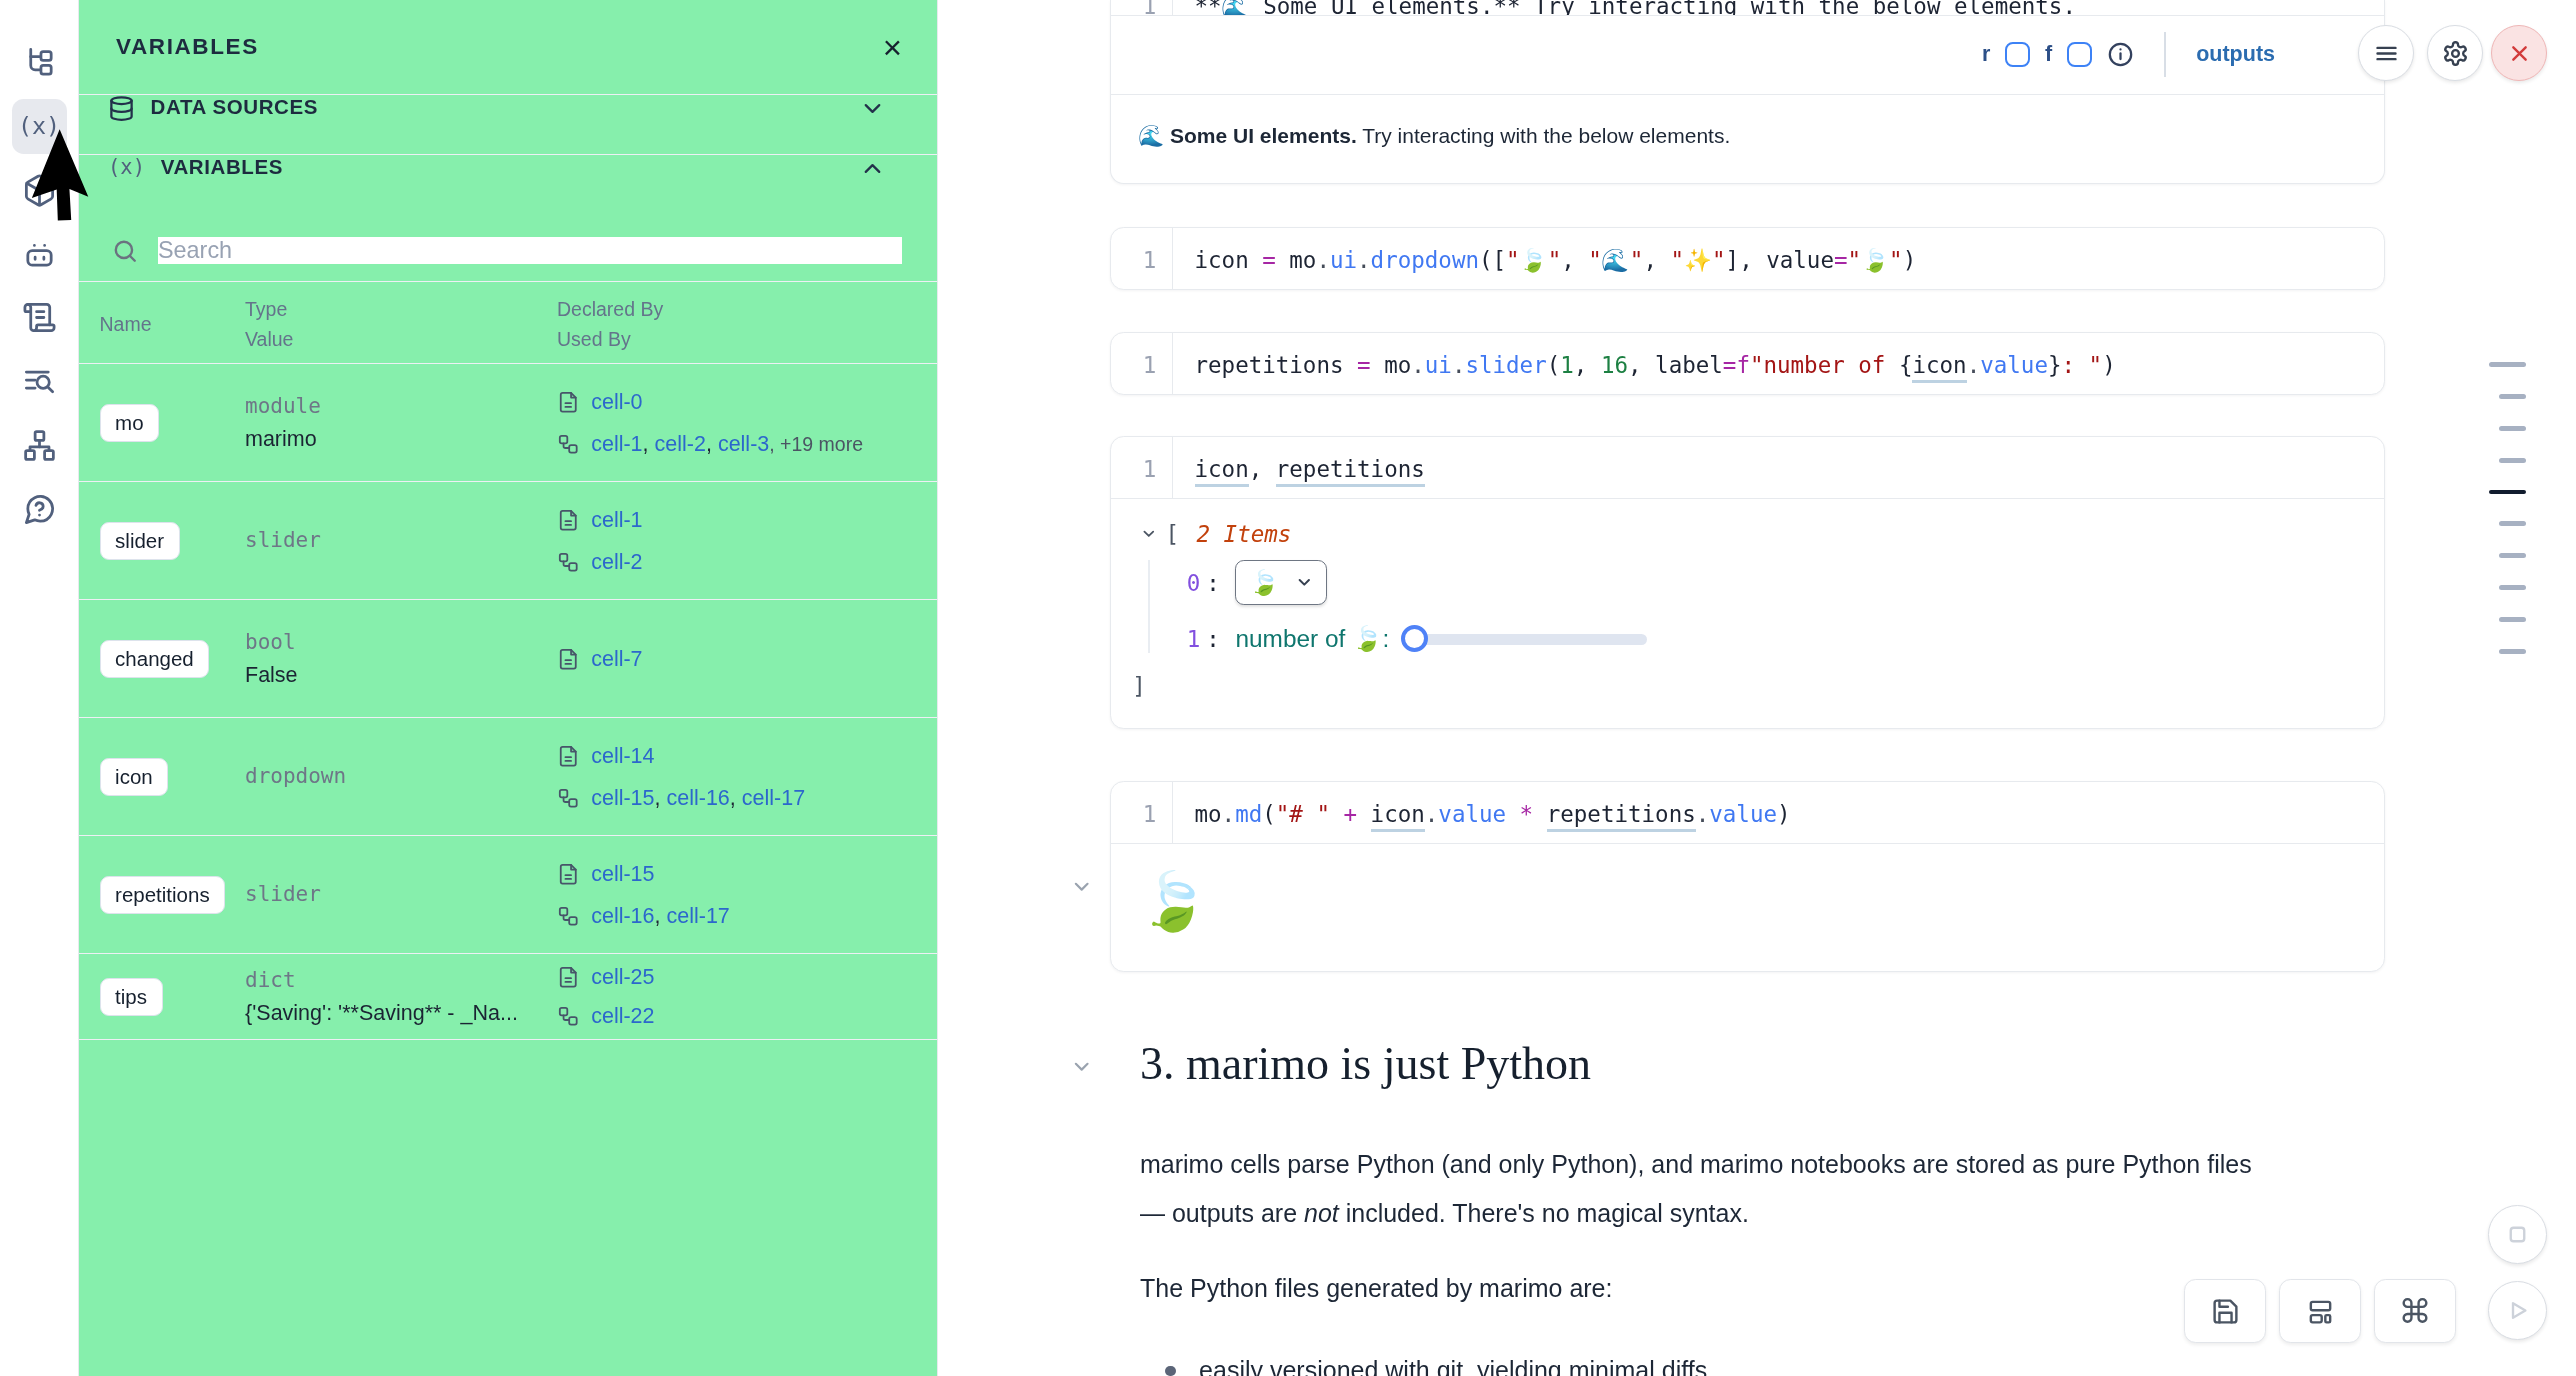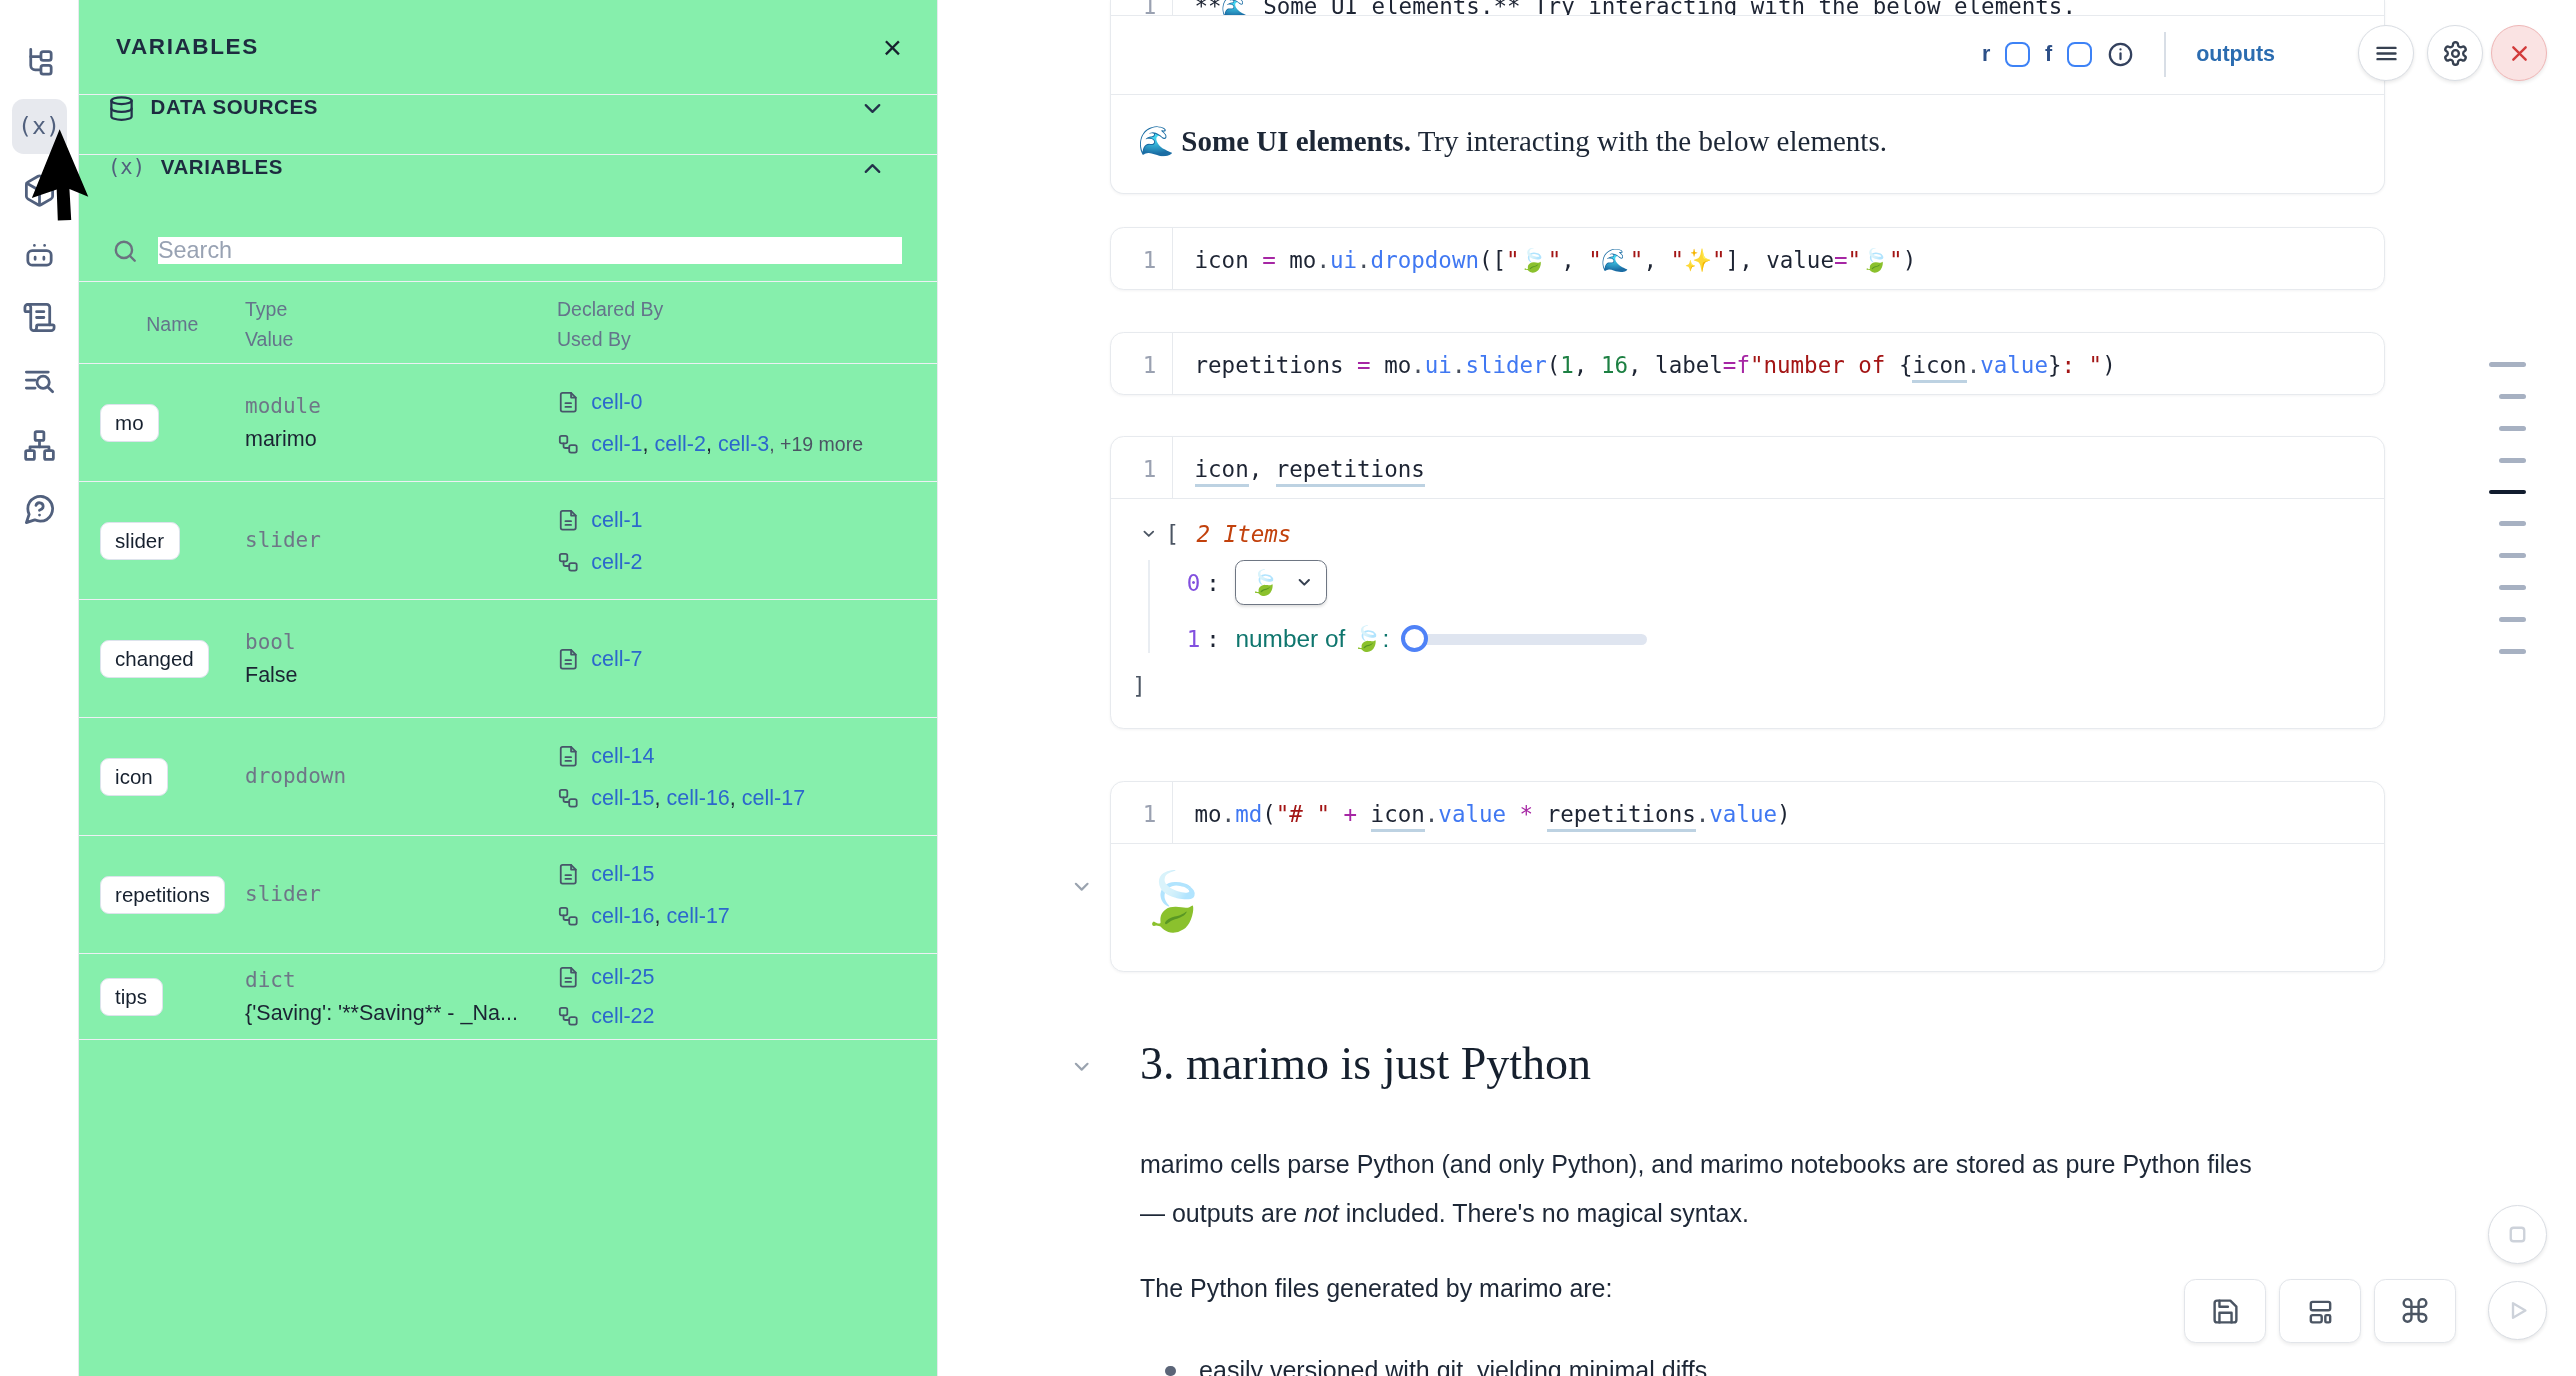--- a/index.html
+++ b/index.html
@@ -34,21 +34,21 @@
   .chev { margin-left:auto; width:23.4px; height:23.4px; stroke:#334155; fill:none; stroke-width:2.4; stroke-linecap:round; stroke-linejoin:round;}
   .search-row { height:62px; display:flex; align-items:center; gap:20px; padding:0 35px 0 33px; border-bottom:1px solid #edf0f4;}
   .search-row svg { width:26px; height:26px; stroke:#6b7280; fill:none; stroke-width:2.2; stroke-linecap:round;}
   .search-row input { border:none; outline:none; flex:1; font-size:23.4px; color:#1f2937; font-family:"Liberation Sans",sans-serif;}
   .search-row input::placeholder { color:#98a2b3; }
 
   .thead { display:flex; padding:11.7px 0 9.8px; border-bottom:1px solid #edf0f4; color:#64748b; font-size:19.5px; line-height:30px;}
   .c-name { width:166px; padding-left:20.5px; }
   .c-type { width:312px; }
   .c-refs { flex:1; }
-  .thead .c-name { display:flex; align-items:center;justify-content:center; }
+  .thead .c-name { display:flex; align-items:center; }
 
   .vrow { display:flex; align-items:center; height:118px; border-bottom:1px solid #edf0f4; }
   .vrow.compact { height:86px; }
   .badge { display:inline-block; border:1px solid #dde3ec; border-radius:8.8px; padding:5.9px 14.6px;
     font-size:20.5px; color:#16202e; background:#fff; }
   .tline { font-family:"DejaVu Sans Mono", monospace; font-size:21px; color:#6e7687; line-height:33px;}
   .vline { font-size:21.5px; color:#1b2433; line-height:33px; max-width:293px; white-space:nowrap; overflow:hidden; text-overflow:ellipsis;}
   .vline:empty { display:none; }
   .refline { display:flex; align-items:center; gap:11.7px; line-height:42px; font-size:21.5px;}
   .refline svg { width:22.5px; height:22.5px; stroke:#475569; fill:none; stroke-width:1.9; stroke-linecap:round; stroke-linejoin:round; flex:none;}
@@ -70,21 +70,21 @@
   .code-clip { height:14.6px; overflow:hidden; position:relative; }
   .code-clip .codeline { transform:translateY(-26px); }
   .code-clip .gutter, .code-clip .codebody { padding-top:18.6px; }
   .md-footer { border-top:1px solid #e7eaee; border-bottom:1px solid #e7eaee; height:80px;
     display:flex; align-items:center; justify-content:flex-end; gap:14.6px; padding-right:109px; }
   .cb-label { font-weight:700; font-size:21.5px; color:#2c4f87; }
   .checkbox { width:25.4px; height:25.4px; border:2.9px solid #3d82f6; border-radius:7.8px; background:#fff; cursor:pointer; }
   .info-ic { width:27px; height:27px; stroke:#33415e; fill:none; stroke-width:2; stroke-linecap:round; cursor:pointer;}
   .vdiv { width:2px; height:45px; background:#d8dee6; margin:0 15.6px; }
   .lang-label { font-weight:700; font-size:21.5px; color:#2b6cb0; }
-  .md-output { padding:29px 27px 35px; font-size:29px; color:#1d2736;font-family:Liberation Serif, serif; }
+  .md-output { padding:29px 27px 35px; font-size:21px; color:#1d2736; }
   .md-output b { font-weight:700; }
 
   .cell-split { border-bottom:1px solid #e7eaee; }
 
   .tree { padding:21.5px 25.4px 23.4px 29px; font-family:"DejaVu Sans Mono", monospace; font-size:22.5px; color:#4b5563;}
   .tree-top { display:flex; align-items:center; gap:7.8px; }
   .tree-chev { width:17.6px; height:17.6px; stroke:#4b5563; fill:none; stroke-width:2.4; stroke-linecap:round; stroke-linejoin:round; cursor:pointer;}
   .items-label { color:#c2410c; font-style:italic; margin-left:9.8px; }
   .tree-items { margin-left:7.8px; border-left:2px solid #e9edf2; padding-left:37px; margin-top:5.9px; }
   .kv { display:flex; align-items:center; gap:5.9px; margin:13.7px 0 19.5px; }

